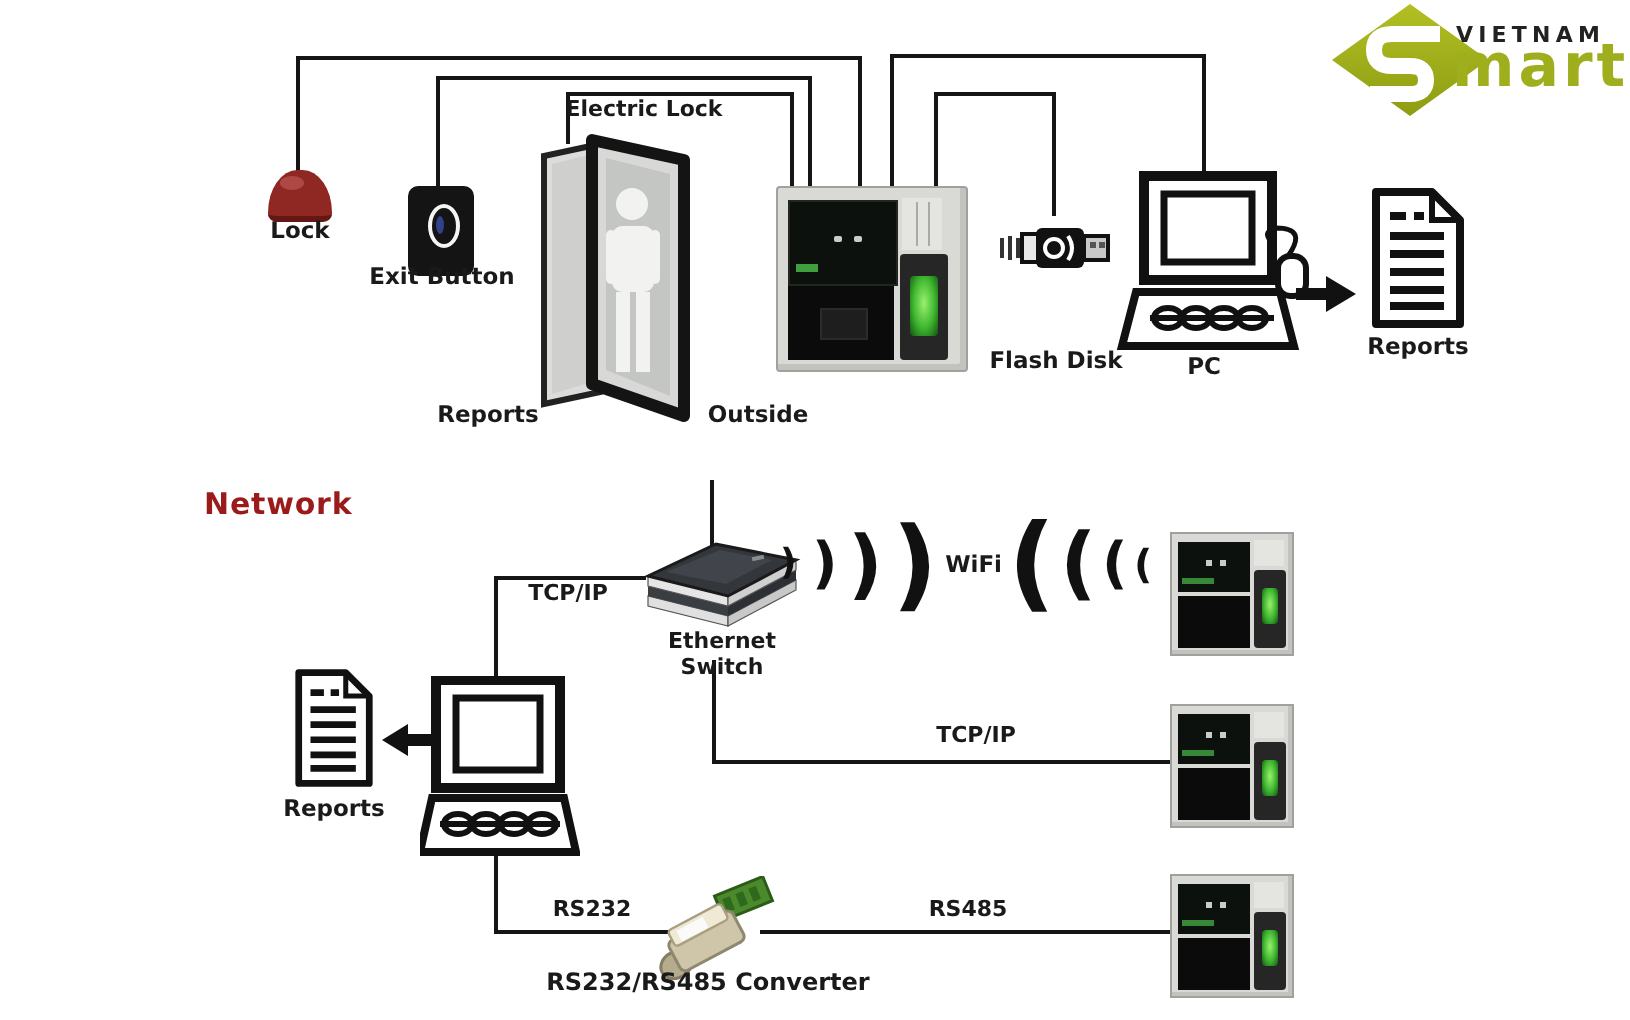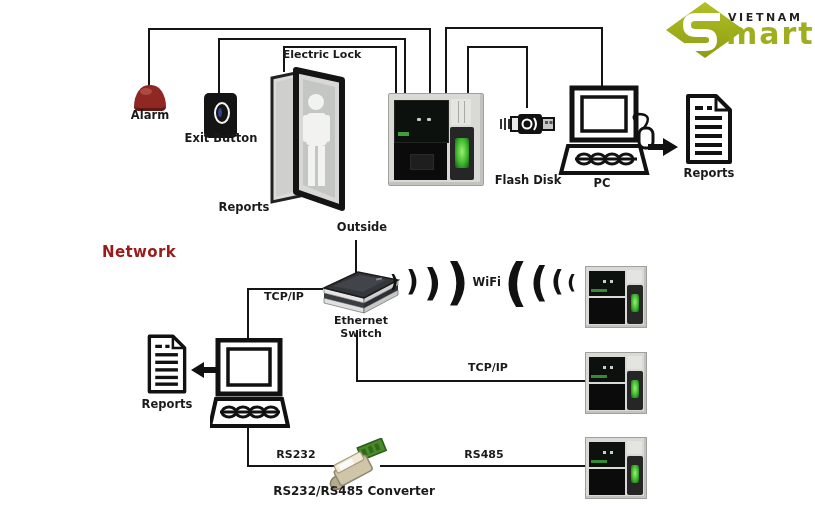--- a/index.html
+++ b/index.html
@@ -78,21 +78,21 @@
   <div class="w" style="left:467px;top:46px;width:2px;height:47px;"></div>
   <div class="w" style="left:467px;top:46px;width:61px;height:2px;"></div>
   <div class="w" style="left:526px;top:46px;width:2px;height:62px;"></div>
   <div class="w" style="left:445px;top:27px;width:2px;height:66px;"></div>
   <div class="w" style="left:445px;top:27px;width:158px;height:2px;"></div>
   <div class="w" style="left:601px;top:27px;width:2px;height:60px;"></div>
 
   <div class="alarm">
       <div class="alarm-hi"></div>
     </div>
-  <div class="lbl" style="left:122px;top:109px;width:56px;">Alarm</div>
+  <div class="lbl" style="left:122px;top:109px;width:56px;">Lock</div>
 
   <div class="exitbtn">
     <div class="exit-ring"></div>
     <div class="exit-lens"></div>
   </div>
   <div class="lbl" style="left:180px;top:132px;width:82px;">Exit Button</div>
 
   <svg style="left:266px;top:64px;" width="84" height="148" viewBox="0 0 84 148">
     <polygon points="6,14 34,8 34,132 6,138" fill="#dcdcda" stroke="#222" stroke-width="3"></polygon>
     <polygon points="10,18 30,13 30,127 10,133" fill="#cfcfcd"></polygon>
@@ -102,21 +102,21 @@
       <circle cx="50" cy="38" r="8"></circle>
       <rect x="40" y="49" width="21" height="33" rx="5"></rect>
       <rect x="37" y="51" width="5" height="27" rx="2.5"></rect>
       <rect x="59" y="51" width="5" height="27" rx="2.5"></rect>
       <rect x="42" y="82" width="7" height="40"></rect>
       <rect x="52" y="82" width="7" height="40"></rect>
     </g>
   </svg>
   <div class="lbl lbl-sm" style="left:282px;top:49px;width:80px;">Electric Lock</div>
   <div class="lbl" style="left:214px;top:201px;width:60px;">Reports</div>
-  <div class="lbl" style="left:330px;top:201px;width:64px;margin-top:20px;">Outside</div>
+  <div class="lbl" style="left:347px;top:201px;width:64px;">Outside</div>
 
   <div class="device">
     <div class="dev-screen">
       <div class="dev-dot" style="left:22px;top:17px;"></div>
       <div class="dev-dot" style="left:32px;top:17px;"></div>
       <div class="dev-bar"></div>
     </div>
     <div class="dev-keypad">
       <div class="dev-kp-inner"></div>
     </div>

